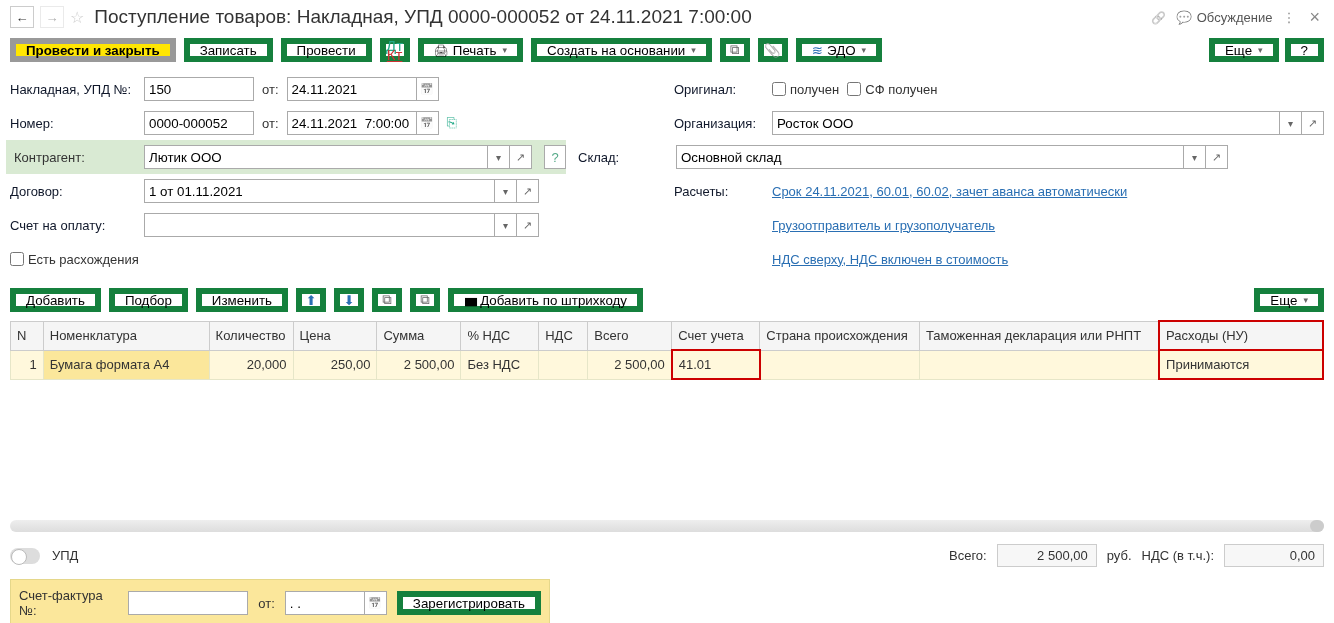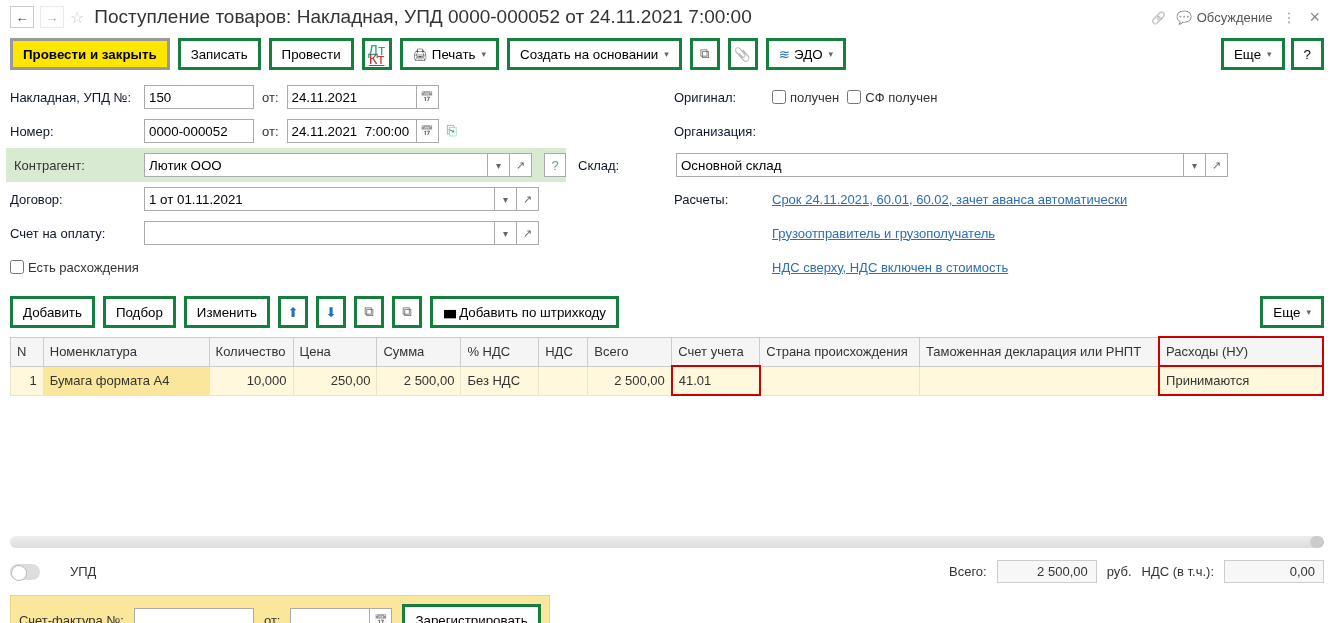--- a/index.html
+++ b/index.html
@@ -7,21 +7,21 @@
   .top-row { display: flex; align-items: center; padding: 6px 10px; gap: 6px; }
   .nav-btn { width: 24px; height: 22px; border: 1px solid #ccc; background: #fff; display:flex; align-items:center; justify-content:center; cursor:pointer; }
   .star { color: #ccc; font-size: 16px; }
   .title { font-size: 19px; font-weight: normal; margin-left: 4px; }
   .top-right { margin-left: auto; display:flex; align-items:center; gap: 10px; }
   .discuss { display:flex; align-items:flex-start; gap:4px; color:#555; cursor:pointer; }
   .dots { color:#888; cursor:pointer; }
   .close-x { color:#888; font-size: 18px; cursor:pointer; padding: 0 4px;}
   
   .toolbar { display:flex; align-items:center; gap: 8px; padding: 4px 10px 10px 10px; }
-  .btn { border: 3px solid #15803d; background: #fff; padding: 4px 10px; height: 32px; cursor:pointer; display:flex; align-items:center; gap:4px; }
+  .btn { border: 6px solid #15803d; background: #fff; padding: 4px 10px; height: 24px; cursor:pointer; display:flex; align-items:center; gap:4px; }
   .btn-yellow { background: #ffe600; font-weight: bold; border-color: #999; }
   .btn-icon-only { width: 30px; justify-content:center; padding: 0; }
   .dropdown-caret { font-size: 9px; color:#666; margin-left:2px;}
   
   .form-area { padding: 0 10px 8px 10px; }
   .form-row { display:flex; align-items:center; gap: 8px; min-height: 34px; }
   .form-label { width: 126px; color:#0f172a; }
   .form-label-green { background: #d9ead3; padding: 6px 4px; width: 126px; }
   .input { border: 1px solid #aaa; height: 24px; padding: 0 4px; background:#fff; }
   .input-group { display:flex; }
@@ -42,21 +42,21 @@
   table.data-grid th { border: 1px solid #ccc; background: #f5f5f5; padding: 6px 6px; text-align:left; font-weight: normal; font-size:13px; }
   table.data-grid td { border: 1px solid #e6e6c8; padding: 6px 6px; background: #fff8dc; }
   td.cell-yellow { background:#fbe79b !important; border:1px solid #d8c774; }
   .hdr-red { border: 2px solid #cc0000 !important; }
   .cell-red { border: 2px solid #cc0000 !important; }
   .right { text-align: right; }
   
   .scroll-strip { height: 12px; margin: 140px 10px 6px 10px; background: linear-gradient(#eee,#ddd); border-radius: 6px; position:relative;}
   .scroll-strip::after { content:''; position:absolute; right:0; top:0; width:14px; height:12px; background:#ccc; border-radius:6px;}
   
-  .bottom-row1 { display:flex; align-items:center; padding: 6px 10px; gap: 30px;}
+  .bottom-row1 { display:flex; align-items:center; padding: 6px 10px; gap: 12px;}
   .toggle { width: 30px; height:16px; border-radius: 8px; background:#ddd; position:relative;}
   .toggle::after { content:''; position:absolute; left:1px; top:1px; width:14px; height:14px; border-radius:50%; background:#fff; border:1px solid #bbb;}
   .totals { margin-left:auto; display:flex; align-items:center; gap:10px;}
   .total-box { border:1px solid #ccc; background:#f7f7f7; padding:3px 8px; min-width:100px; text-align:right; }
   
   .sf-row { margin: 6px 10px; padding: 8px; background: #fbe79b; border:1px solid #e5d78a; display:flex; align-items:center; gap: 10px; width: 540px;}
   .sf-row .input { background:#fff; }
   
   .icon-dtkt { font-size:15px; line-height:9px; }
   .icon-dtkt .dt { color: #2a8; display:block;}
@@ -154,20 +154,25 @@
     <span class="form-label">Номер:</span>
     <input class="input" style="width: 110px;" value="0000-000052">
     <span>от:</span>
     <div class="input-group">
       <input class="input" style="width: 130px;" value="24.11.2021  7:00:00">
       <span class="addon cal-icon"></span>
     </div>
     <span style="color:#2a8">⎘</span>
     <div class="col-right">
       <span class="form-label">Организация:</span>
+      <div class="input-group" style="flex:1">
+        <input class="input" style="flex: 1 1 0%;" value="Росток ООО">
+        <span class="addon dd-icon"></span>
+        <span class="addon ext-icon"></span>
+      </div>
     </div>
   </div>
 
   <div class="form-row" style="background:#d9ead3; margin-left:-4px; padding-left:4px; width:560px;">
     <span class="form-label-green">Контрагент:</span>
     <div class="input-group" style="flex:1">
       <input class="input" style="flex: 1 1 0%;" value="Лютик ООО">
       <span class="addon dd-icon"></span>
       <span class="addon ext-icon"></span>
     </div>
@@ -279,21 +284,21 @@
       <th>Счет учета</th>
       <th>Страна происхождения</th>
       <th>Таможенная декларация или РНПТ</th>
       <th class="hdr-red">Расходы (НУ)</th>
     </tr>
   </thead>
   <tbody>
     <tr>
       <td class="right">1</td>
       <td class="cell-yellow">Бумага формата А4</td>
-      <td class="right">10,000</td>
+      <td class="right">20,000</td>
       <td class="right">250,00</td>
       <td class="right">2 500,00</td>
       <td>Без НДС</td>
       <td></td>
       <td class="right">2 500,00</td>
       <td class="cell-red">41.01</td>
       <td></td>
       <td></td>
       <td class="cell-red">Принимаются</td>
     </tr>

